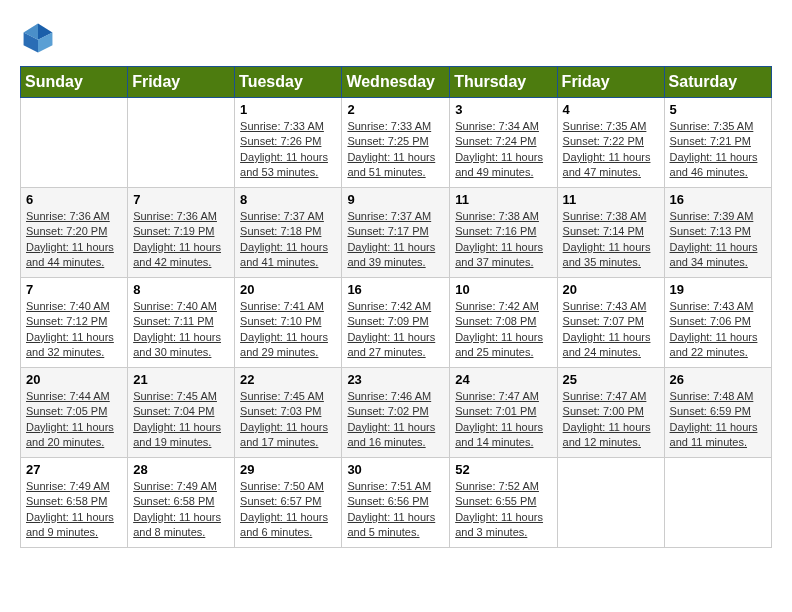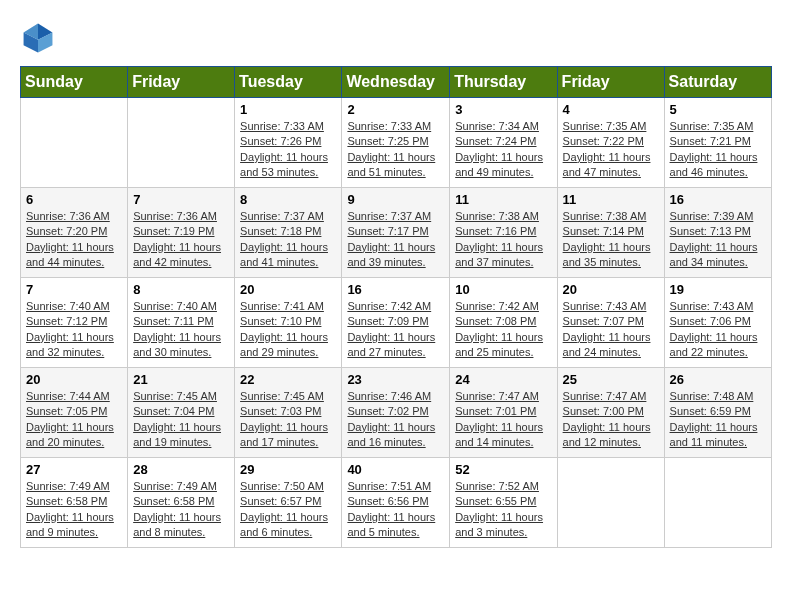--- a/index.html
+++ b/index.html
@@ -243,21 +243,21 @@
         </td>
         <td>
           <span class="day-number">28</span>
           <div class="day-info">Sunrise: 7:49 AM<br>Sunset: 6:58 PM<br>Daylight: 11 hours and 8 minutes.</div>
         </td>
         <td>
           <span class="day-number">29</span>
           <div class="day-info">Sunrise: 7:50 AM<br>Sunset: 6:57 PM<br>Daylight: 11 hours and 6 minutes.</div>
         </td>
         <td>
-          <span class="day-number">40</span>
+          <span class="day-number">30</span>
           <div class="day-info">Sunrise: 7:51 AM<br>Sunset: 6:56 PM<br>Daylight: 11 hours and 5 minutes.</div>
         </td>
         <td>
           <span class="day-number">52</span>
           <div class="day-info">Sunrise: 7:52 AM<br>Sunset: 6:55 PM<br>Daylight: 11 hours and 3 minutes.</div>
         </td>
         <td class="empty-cell"></td>
         <td class="empty-cell"></td>
       </tr>
     </tbody>

